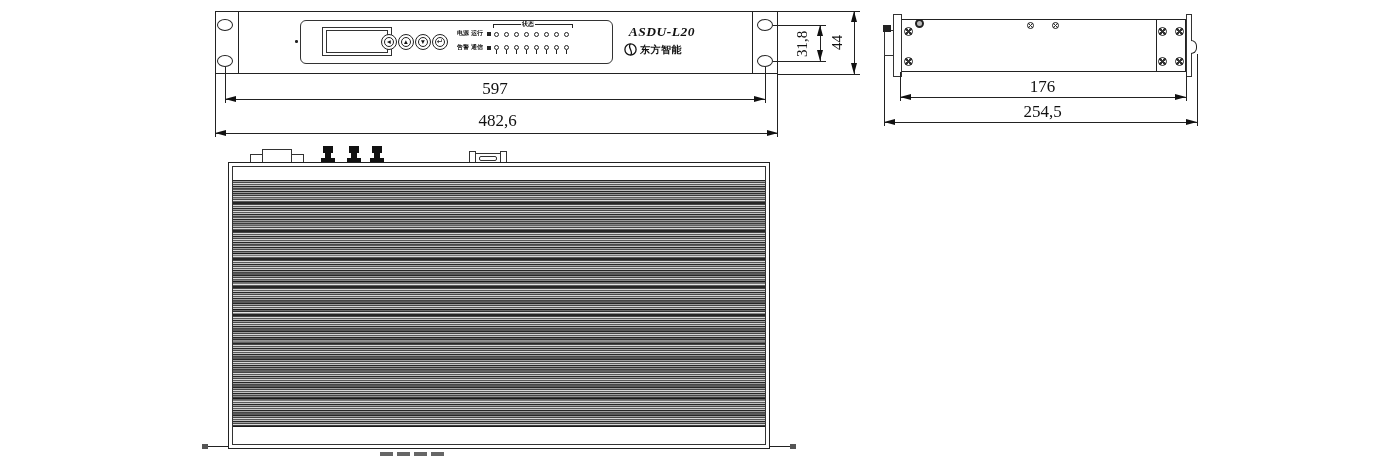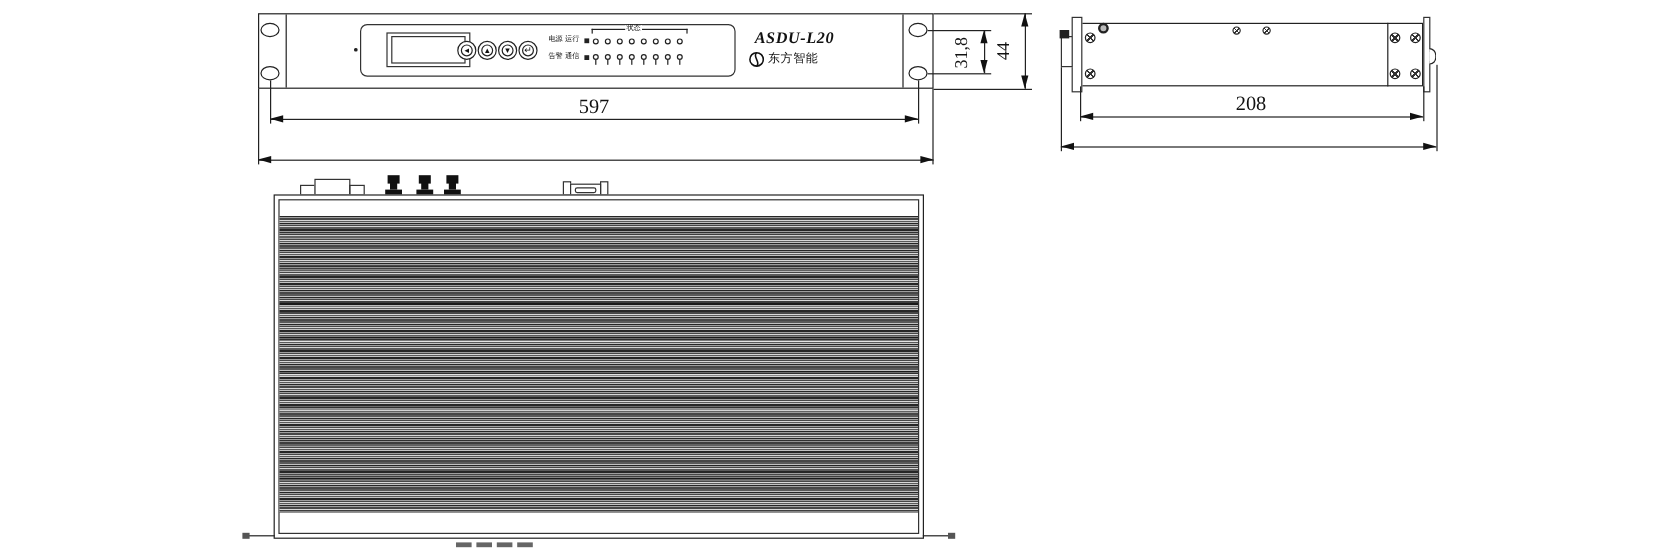--- a/index.html
+++ b/index.html
@@ -25,21 +25,21 @@
   .screw.sm{width:7px;height:7px}
   .knurl{position:absolute;width:9px;height:9px;border:2.4px solid #222;border-radius:50%;background:#bbb}
   .btn{position:absolute;width:16px;height:16px;border:1.1px solid #222;border-radius:50%;display:flex;align-items:center;justify-content:center;background:#fff}
   .btn::before{content:"";position:absolute;inset:1.6px;border:1px solid #222;border-radius:50%}
   .btn span{position:relative;z-index:1;font-family:"DejaVu Sans",sans-serif;font-size:7.5px;line-height:1;color:#111}
   .ledc{position:absolute;width:5px;height:5px;border:1px solid #222;border-radius:50%;background:#fff}
   .ledp{position:absolute;width:5px;height:5px;border:1px solid #222;border-radius:50%;background:#fff}
   .ledp::after{content:"";position:absolute;left:1.2px;top:4.2px;width:1px;height:4px;background:#222}
   .sq{position:absolute;width:4px;height:4px;background:#222}
   .bracket{position:absolute;height:4px;border-top:1.2px solid #222;border-left:1.2px solid #222;border-right:1.2px solid #222}
-  .cjk{position:absolute;font-family:"DejaVu Sans",sans-serif;font-weight:normal;color:#111;line-height:1;white-space:nowrap}
+  .cjk{position:absolute;font-family:"DejaVu Sans",sans-serif;font-weight:bold;color:#111;line-height:1;white-space:nowrap}
   .model{position:absolute;font-family:"Liberation Serif",serif;font-weight:bold;font-style:italic;font-size:13.5px;text-align:center;letter-spacing:.5px}
   .hatch{position:absolute;background:
     repeating-linear-gradient(180deg,rgba(0,0,0,0) 0 13px,rgba(0,0,0,.32) 13px 16px,rgba(255,255,255,.28) 16px 18px,rgba(0,0,0,0) 18px 29px),
     repeating-linear-gradient(180deg,#262626 0 1.2px,#9e9e9e 1.2px 2px,#474747 2px 3.1px,#d8d8d8 3.1px 3.8px,#5a5a5a 3.8px 4.9px,#c2c2c2 4.9px 5.6px)}
   .dash{position:absolute;height:4px;background:#666}
   .sma{position:absolute;width:14px;height:17px}
   .sma .cap{position:absolute;left:2px;top:0;width:10px;height:7px;background:#111}
   .sma .stem{position:absolute;left:4px;top:6px;width:6px;height:6px;background:#111}
   .sma .base{position:absolute;left:0;bottom:0;width:14px;height:5px;background:#111}
   .bump{position:absolute;width:6px;height:14px;border:1px solid #222;border-left:none;border-radius:0 7px 7px 0;background:#fff}
@@ -112,20 +112,21 @@
     <div class="ln" style="left:225px;top:99px;width:540px;height:1px"></div>
     <div class="arr arrL" style="left:225px;top:95.5px"></div>
     <div class="arr arrR" style="left:754px;top:95.5px"></div>
     <div class="dimtxt" style="left:420px;top:80px;width:150px">597</div>
 
     <div class="ln" style="left:215px;top:74px;width:1px;height:63px"></div>
     <div class="ln" style="left:777px;top:74px;width:1px;height:63px"></div>
     <div class="ln" style="left:215px;top:133px;width:563px;height:1px"></div>
     <div class="arr arrL" style="left:215px;top:129.5px"></div>
     <div class="arr arrR" style="left:767px;top:129.5px"></div>
+    <div class="dimtxt" style="left:420px;top:112px;width:155px">482,6</div>
 
     <div class="ln" style="left:773px;top:25px;width:53px;height:1px"></div>
     <div class="ln" style="left:773px;top:61px;width:53px;height:1px"></div>
     <div class="ln" style="left:820px;top:25px;width:1px;height:36px"></div>
     <div class="arr arrU" style="left:816.5px;top:25px"></div>
     <div class="arr arrD" style="left:816.5px;top:50px"></div>
     <div class="vtxt" style="left:795px;top:22px;height:44px">31,8</div>
 
     <div class="ln" style="left:778px;top:11px;width:82px;height:1px"></div>
     <div class="ln" style="left:778px;top:74px;width:82px;height:1px"></div>
@@ -152,27 +153,28 @@
     <div class="screw" style="left:1158px;top:27px"></div>
     <div class="screw" style="left:1175px;top:27px"></div>
     <div class="screw" style="left:1158px;top:57px"></div>
     <div class="screw" style="left:1175px;top:57px"></div>
 
     <div class="ln" style="left:900px;top:72px;width:1px;height:29px"></div>
     <div class="ln" style="left:1186px;top:72px;width:1px;height:29px"></div>
     <div class="ln" style="left:900px;top:97px;width:286px;height:1px"></div>
     <div class="arr arrL" style="left:900px;top:93.5px"></div>
     <div class="arr arrR" style="left:1175px;top:93.5px"></div>
-    <div class="dimtxt" style="left:975px;top:78px;width:135px">208</div>
+    <div class="dimtxt" style="left:975px;top:78px;width:135px">176</div>
 
     <div class="ln" style="left:884px;top:56px;width:1px;height:70px"></div>
     <div class="ln" style="left:1197px;top:54px;width:1px;height:72px"></div>
     <div class="ln" style="left:884px;top:122px;width:313px;height:1px"></div>
     <div class="arr arrL" style="left:884px;top:118.5px"></div>
     <div class="arr arrR" style="left:1186px;top:118.5px"></div>
+    <div class="dimtxt" style="left:965px;top:103px;width:155px">254,5</div>
   </section>
 
   <section class="a" style="inset:0">
 
     <div class="box thin nobg" style="left:250px;top:154px;width:13px;height:9px"></div>
     <div class="box thin" style="left:262px;top:149px;width:30px;height:14px"></div>
     <div class="box thin nobg" style="left:291px;top:154px;width:13px;height:9px"></div>
 
     <div class="sma" style="left:321px;top:146px">
         <i class="cap"></i>

